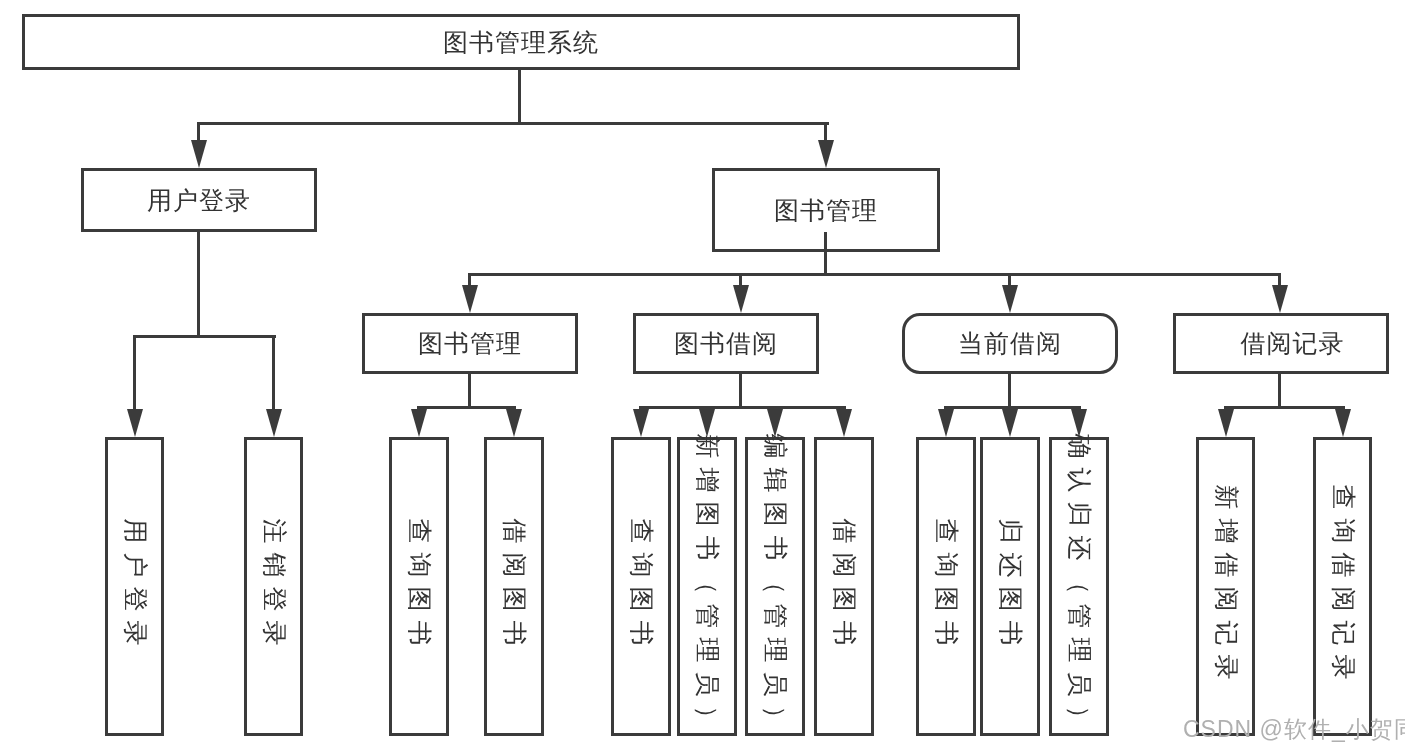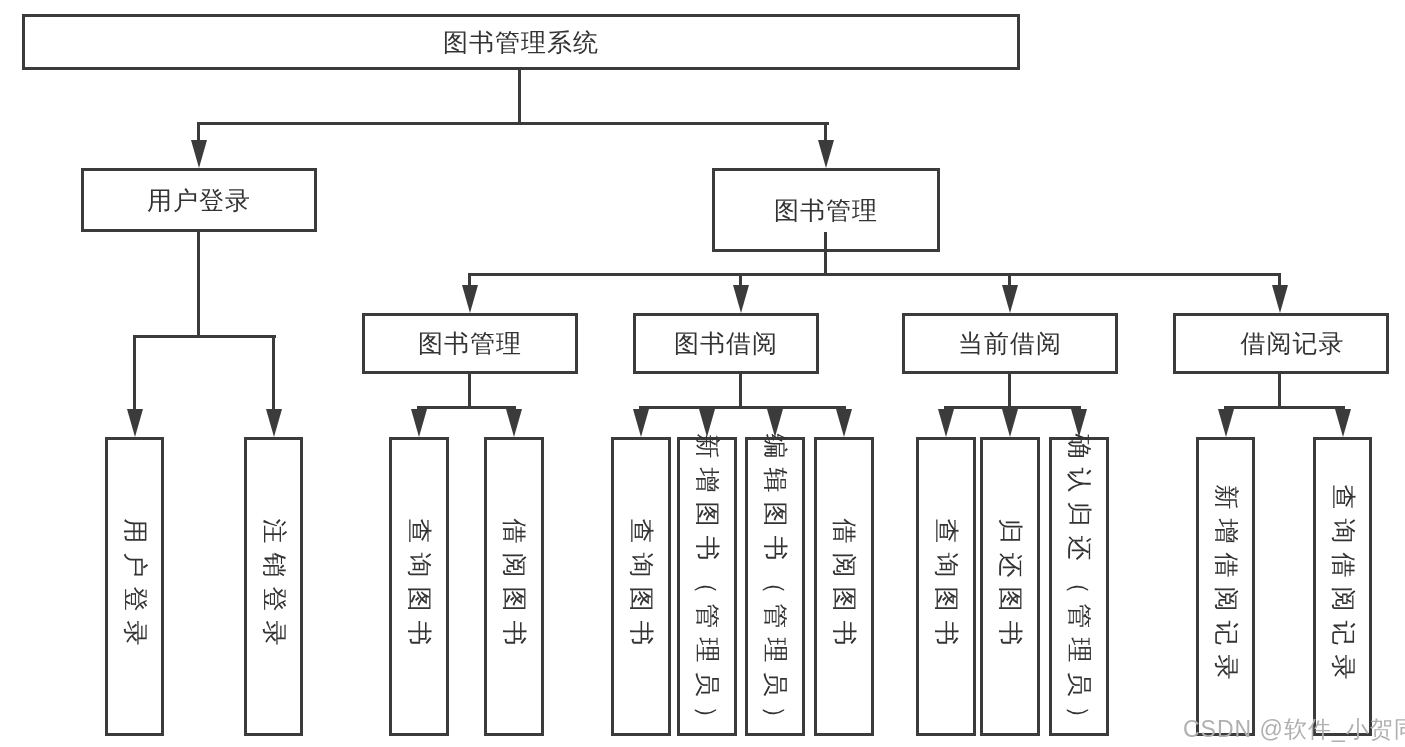--- a/index.html
+++ b/index.html
@@ -85,21 +85,21 @@
   <div class="arrow" style="left:1002px;top:285px;"></div>
   <div class="vline" style="left:1278px;top:273px;width:3px;height:14px;"></div>
   <div class="arrow" style="left:1272px;top:285px;"></div>
 
   <div class="box" style="left:362px;top:313px;width:216px;height:61px;">
     <span>图书管理</span>
   </div>
   <div class="box" style="left:633px;top:313px;width:186px;height:61px;">
     <span>图书借阅</span>
   </div>
-  <div class="box" style="left:902px;top:313px;width:216px;height:61px;">
+  <div class="box" style="left:902px;top:313px;width:216px;height:61px;border-radius:18px;">
     <span>当前借阅</span>
   </div>
   <div class="box" style="left:1173px;top:313px;width:216px;height:61px;padding-left:23px;">
     <span>借阅记录</span>
   </div>
 
   <div class="vline" style="left:468px;top:374px;width:3px;height:32px;"></div>
   <div class="hline" style="left:417px;top:406px;width:99px;height:3px;"></div>
   <div class="vline" style="left:417px;top:406px;width:3px;height:8px;"></div>
   <div class="arrow" style="left:411px;top:409px;"></div>

